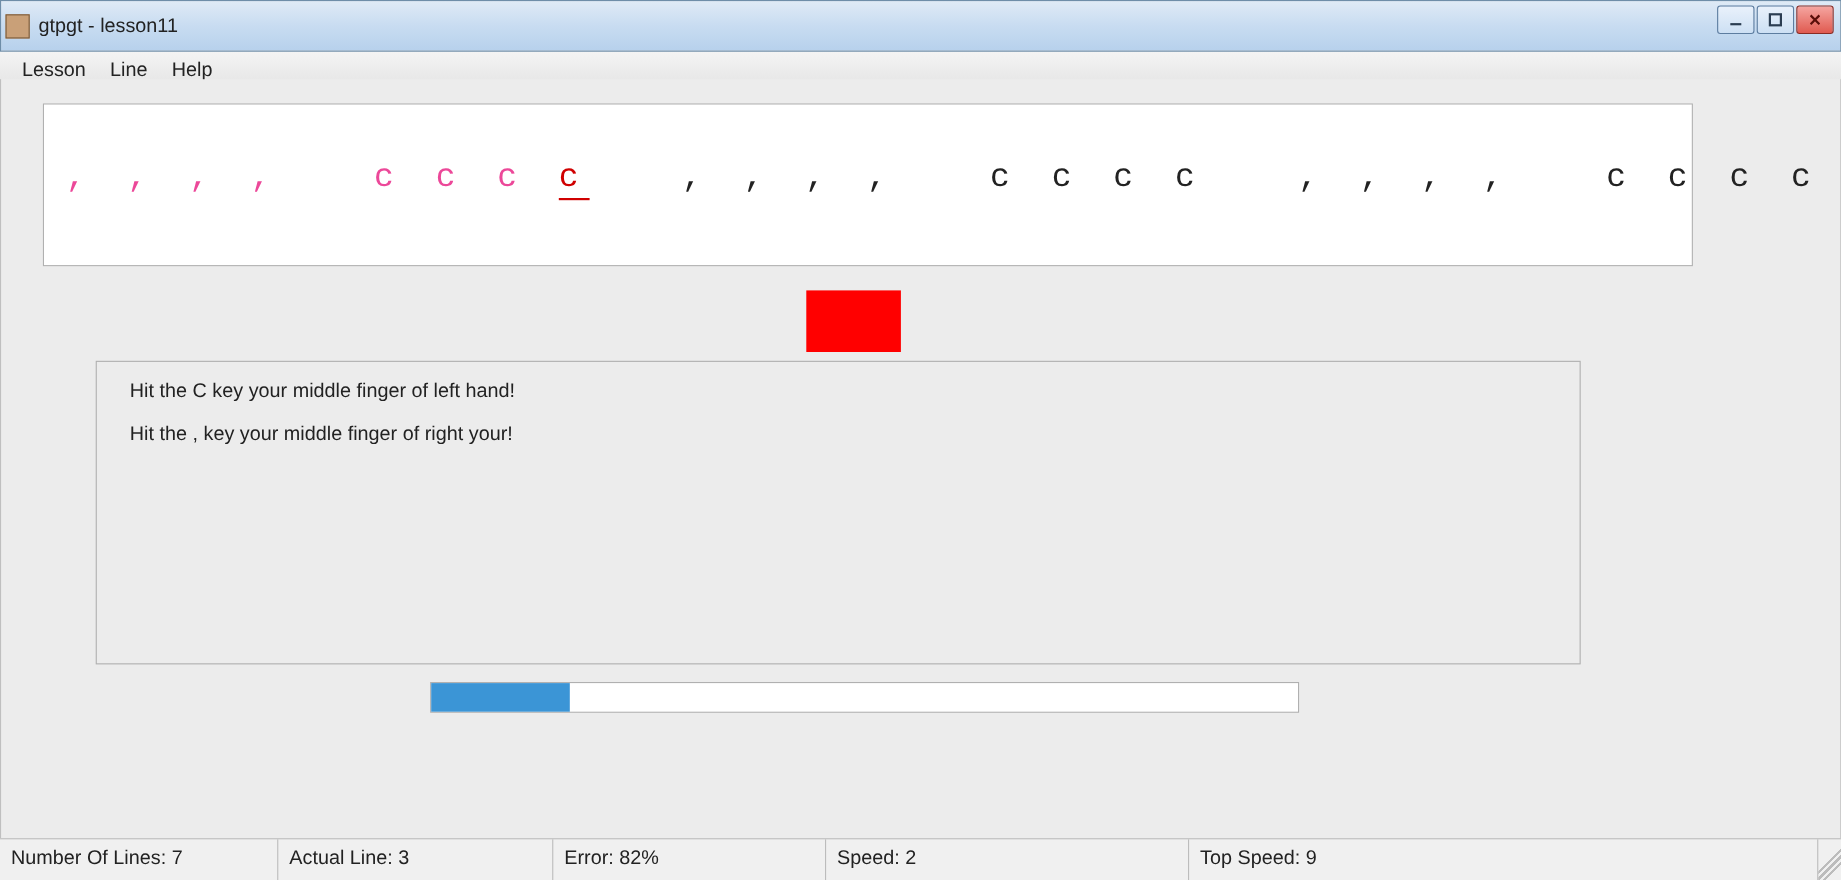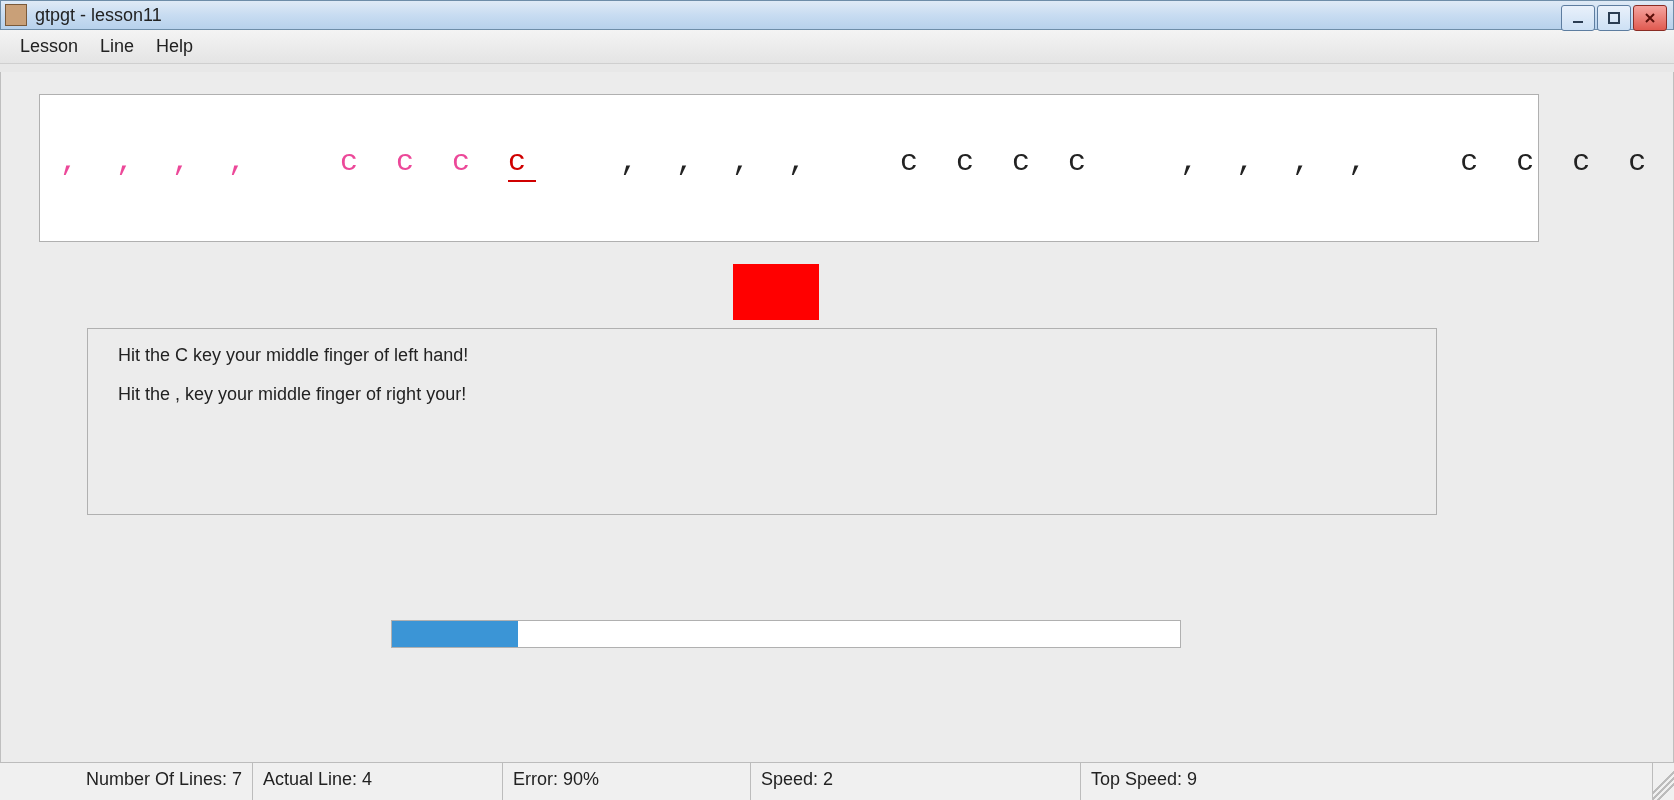--- a/index.html
+++ b/index.html
@@ -8,21 +8,21 @@
     font-family: "Segoe UI", Tahoma, sans-serif;
     background:#e8e8e8;
     width:1674px;
     height:800px;
     overflow:hidden;
     position:relative;
   }
 
   
   .titlebar {
-    height:30px;
+    height:47px;
     background: linear-gradient(to bottom, #dfeaf6 0%, #c8dcf1 50%, #b7d1ec 100%);
     border:1px solid #6e8da8;
     display:flex;
     align-items:center;
     padding:0 4px;
     position:relative;
   }
   .titlebar .app-icon {
     width:22px; height:22px;
     background: #c9a078;
@@ -109,21 +109,21 @@
   .red-indicator {
     position:absolute;
     left:732px; top:192px;
     width:86px; height:56px;
     background:#ff0000;
   }
 
   .hint-box {
     position:absolute;
     left:86px; top:256px;
-    width:1350px; height:187px;
+    width:1350px; height:276px;
     border:1px solid #b0b0b0;
     background:#ececec;
     padding:16px 30px;
     font-size:18px;
     color:#222;
   }
   .hint-box p { margin:0 0 18px 0; }
 
   .progress-wrap {
     position:absolute;
@@ -146,21 +146,21 @@
     border-top:1px solid #bcbcbc;
     display:flex;
     font-size:18px;
     color:#222;
   }
   .statusbar .cell {
     border-left:1px solid #bcbcbc;
     padding:6px 10px 0 10px;
     height:100%;
   }
-  .statusbar .cell:first-child { border-left:none;text-align:right; }
+  .statusbar .cell:first-child { border-left:none; }
   .statusbar .grip {
     width:22px;
     border-left:1px solid #bcbcbc;
     background:
       linear-gradient(135deg, transparent 0 50%, #bcbcbc 50% 55%, transparent 55% 60%, #bcbcbc 60% 65%, transparent 65% 70%, #bcbcbc 70% 75%, transparent 75%);
   }
 </style>
 </head>
 <body>
 
@@ -208,18 +208,18 @@
   </div>
 
   <div class="progress-wrap">
     <div class="progress-fill" style="width: 16%;"></div>
   </div>
 
 </div>
 
 <div class="statusbar">
   <div class="cell" style="width:252px">Number Of Lines: 7</div>
-  <div class="cell" style="width:250px">Actual Line: 4</div>
-  <div class="cell" style="width:248px">Error: 90%</div>
+  <div class="cell" style="width:250px">Actual Line: 3</div>
+  <div class="cell" style="width:248px">Error: 82%</div>
   <div class="cell" style="width:330px">Speed: 2</div>
   <div class="cell" style="flex:1">Top Speed: 9</div>
   <div class="grip"></div>
 </div>
 
 </body></html>

